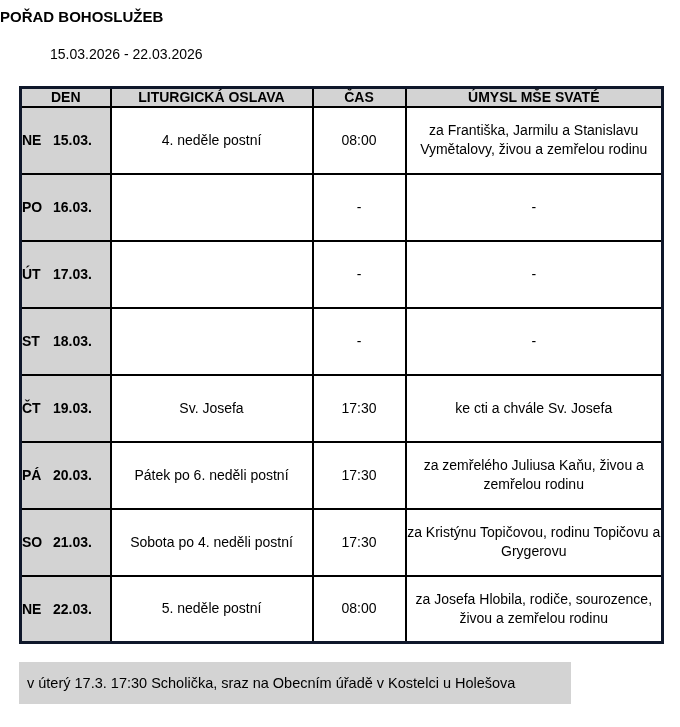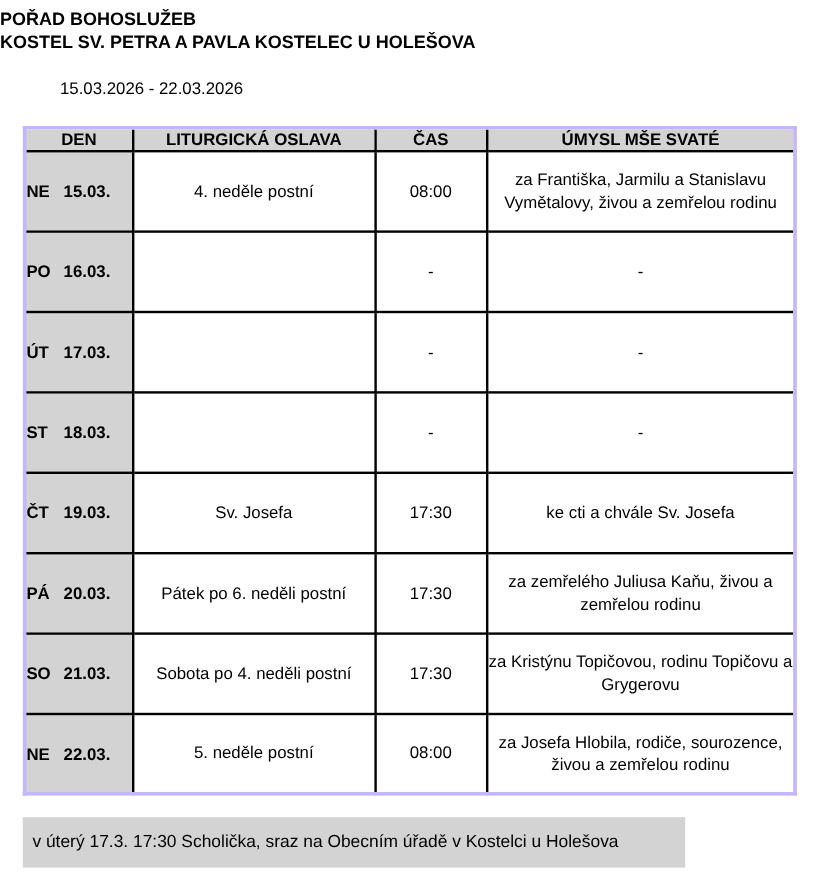--- a/index.html
+++ b/index.html
@@ -33,21 +33,21 @@
     line-height: 20px;
     margin: 18px;
     padding-left: 32px;
   }
   
   table.schedule {
     border-collapse: collapse;
     table-layout: fixed;
     width: 642px;
     margin: 22px 0 0 19px;
-    border: 3px solid #c4b5fd;
+    border: 3px solid #0f172a;
   }
   table.schedule th,
   table.schedule td {
     border: 2px solid #000000;
     padding: 0;
     overflow: hidden;
   }
   table.schedule thead tr {
     height: 19px;
   }
@@ -99,21 +99,20 @@
     font-size: 14.5px;
   }
 </style>
 </head>
 <body>
 
 <div class="page">
 
   <div class="doc-header">
     <div class="doc-title">POŘAD BOHOSLUŽEB</div>
-    <div class="doc-subtitle">KOSTEL SV. PETRA A PAVLA KOSTELEC U HOLEŠOVA</div>
     <div class="doc-daterange">15.03.2026 - 22.03.2026</div>
   </div>
 
   <table class="schedule">
     <colgroup>
       <col style="width:90px">
       <col style="width:202px">
       <col style="width:93px">
       <col style="width:257px">
     </colgroup>

